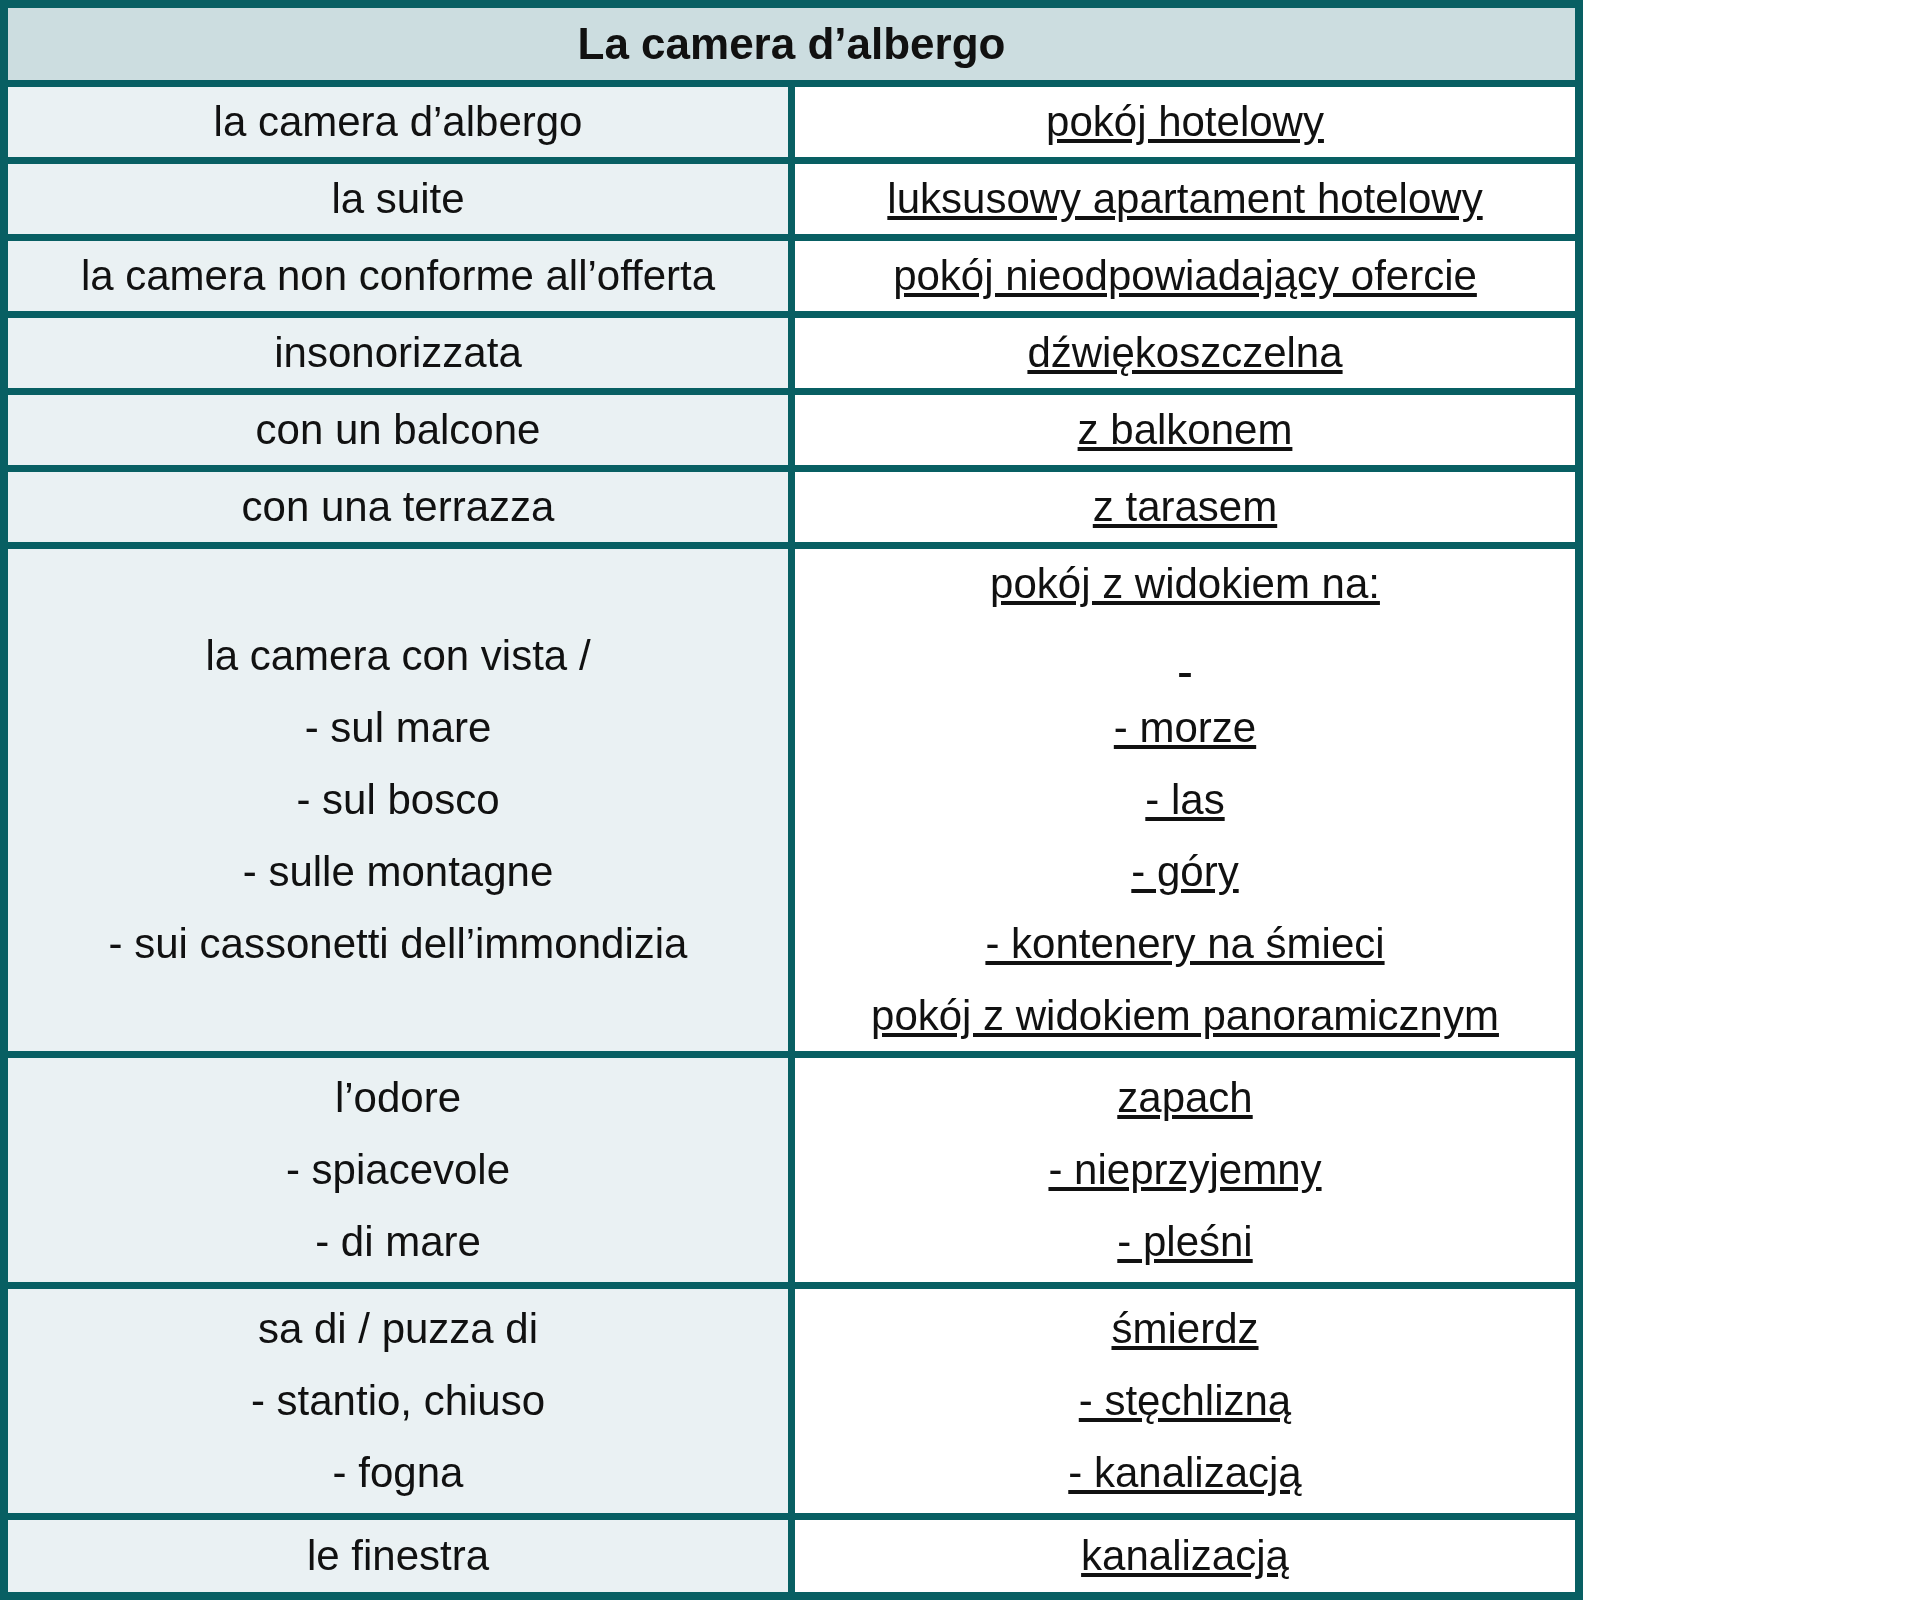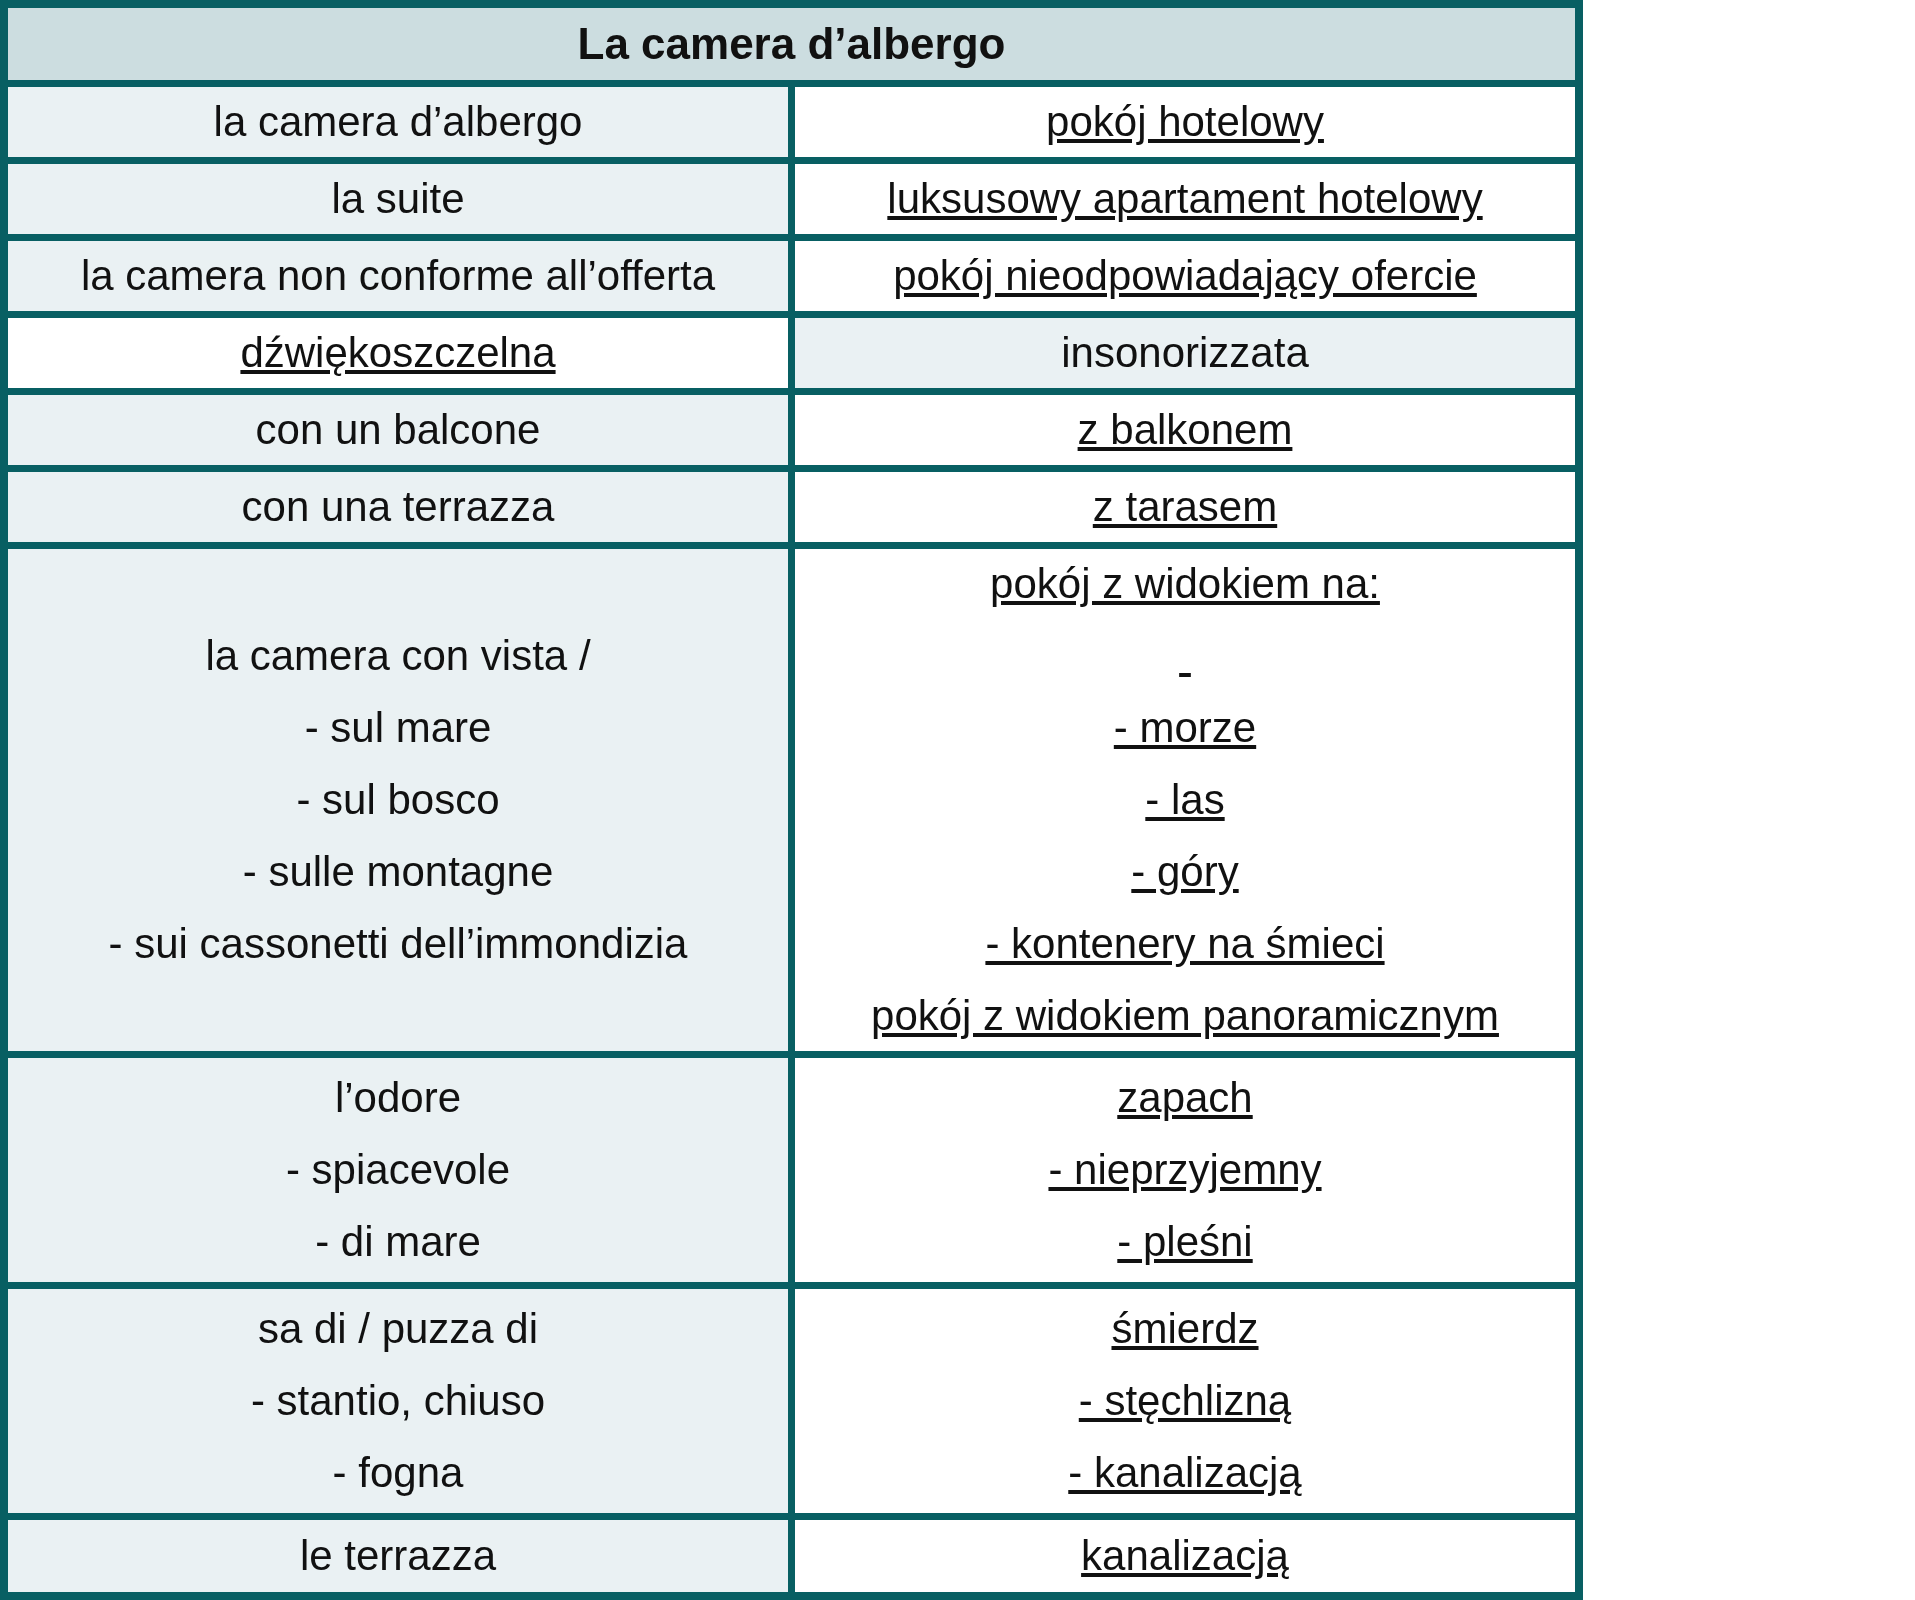--- a/index.html
+++ b/index.html
@@ -66,25 +66,25 @@
     </div>
     <div class="cell pl">
       <div class="line">luksusowy apartament hotelowy</div>
     </div>
     <div class="cell it">
       <div class="line">la camera non conforme all’offerta</div>
     </div>
     <div class="cell pl">
       <div class="line">pokój nieodpowiadający ofercie</div>
     </div>
+    <div class="cell it">
+      <div class="line">insonorizzata</div>
+    </div>
     <div class="cell pl">
       <div class="line">dźwiękoszczelna</div>
-    </div>
-    <div class="cell it">
-      <div class="line">insonorizzata</div>
     </div>
     <div class="cell it">
       <div class="line">con un balcone</div>
     </div>
     <div class="cell pl">
       <div class="line">z balkonem</div>
     </div>
     <div class="cell it">
       <div class="line">con una terrazza</div>
     </div>
@@ -121,18 +121,18 @@
       <div class="line">sa di / puzza di</div>
       <div class="line">- stantio, chiuso</div>
       <div class="line">- fogna</div>
     </div>
     <div class="cell pl">
       <div class="line">śmierdz</div>
       <div class="line">- stęchlizną</div>
       <div class="line">- kanalizacją</div>
     </div>
     <div class="cell it">
-      <div class="line">le terrazza</div>
+      <div class="line">le finestra</div>
     </div>
     <div class="cell pl">
       <div class="line">kanalizacją</div>
     </div>
   </div>
 
 </body></html>

